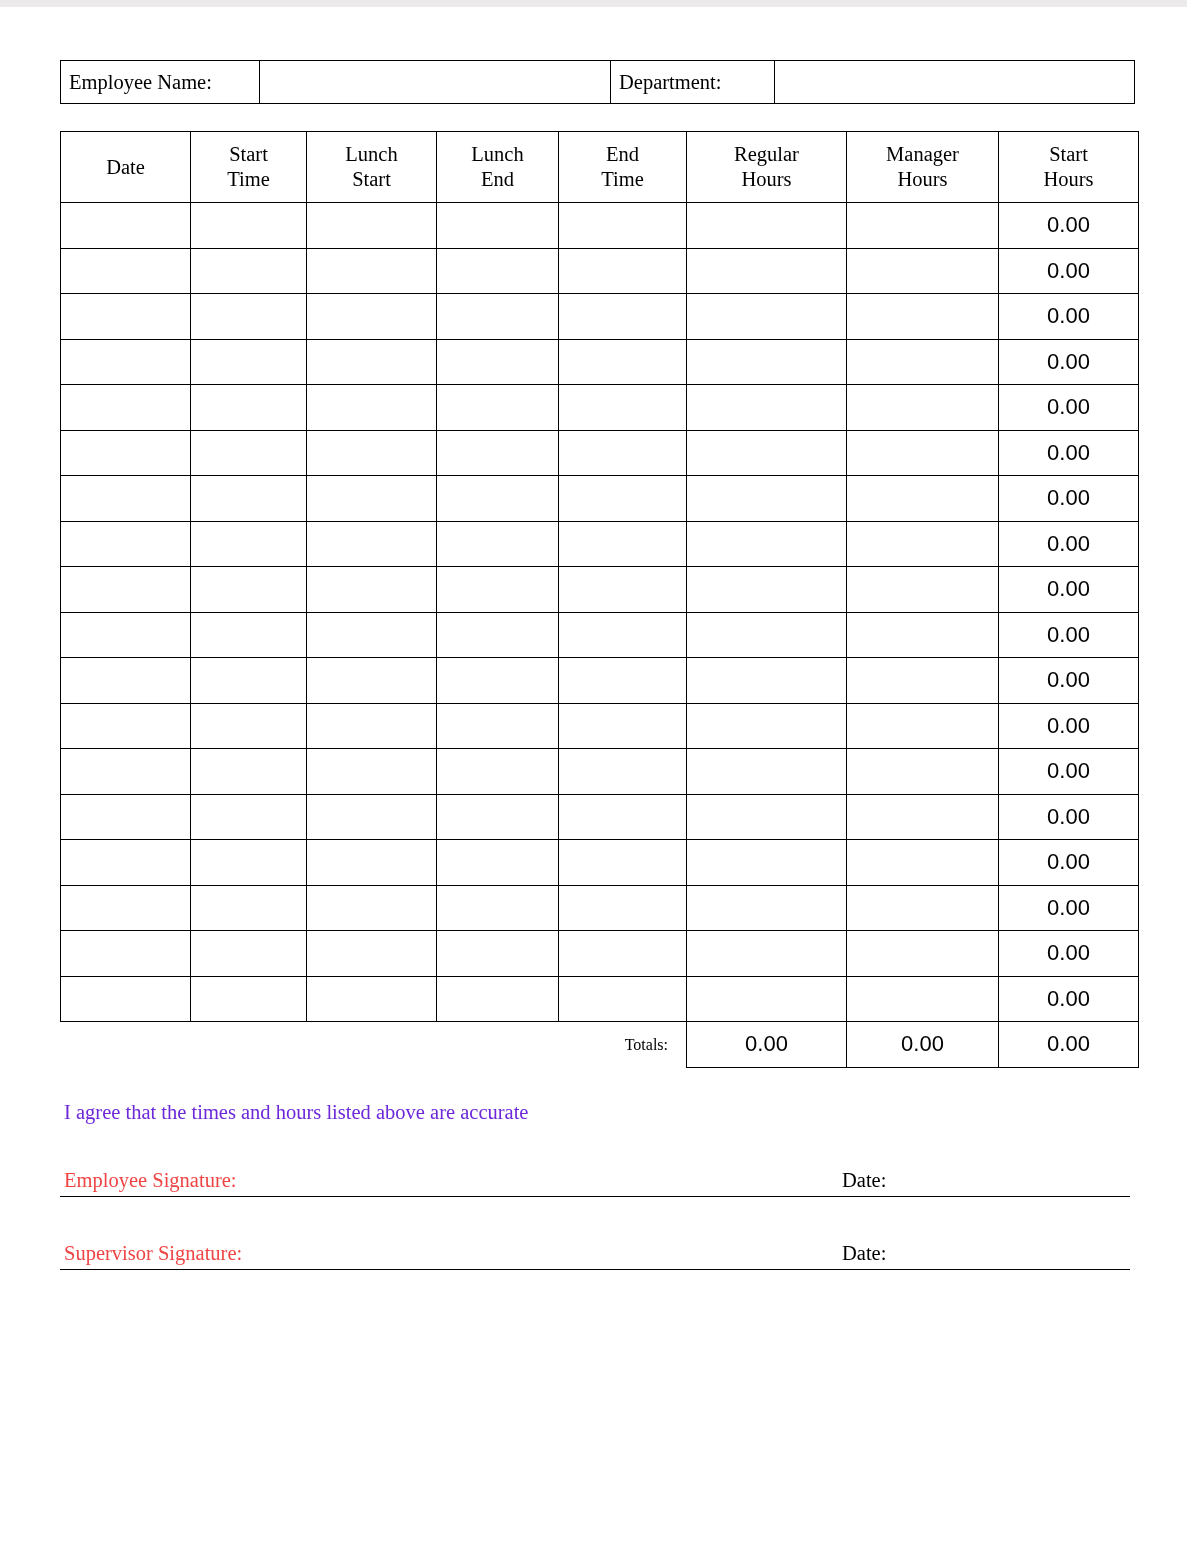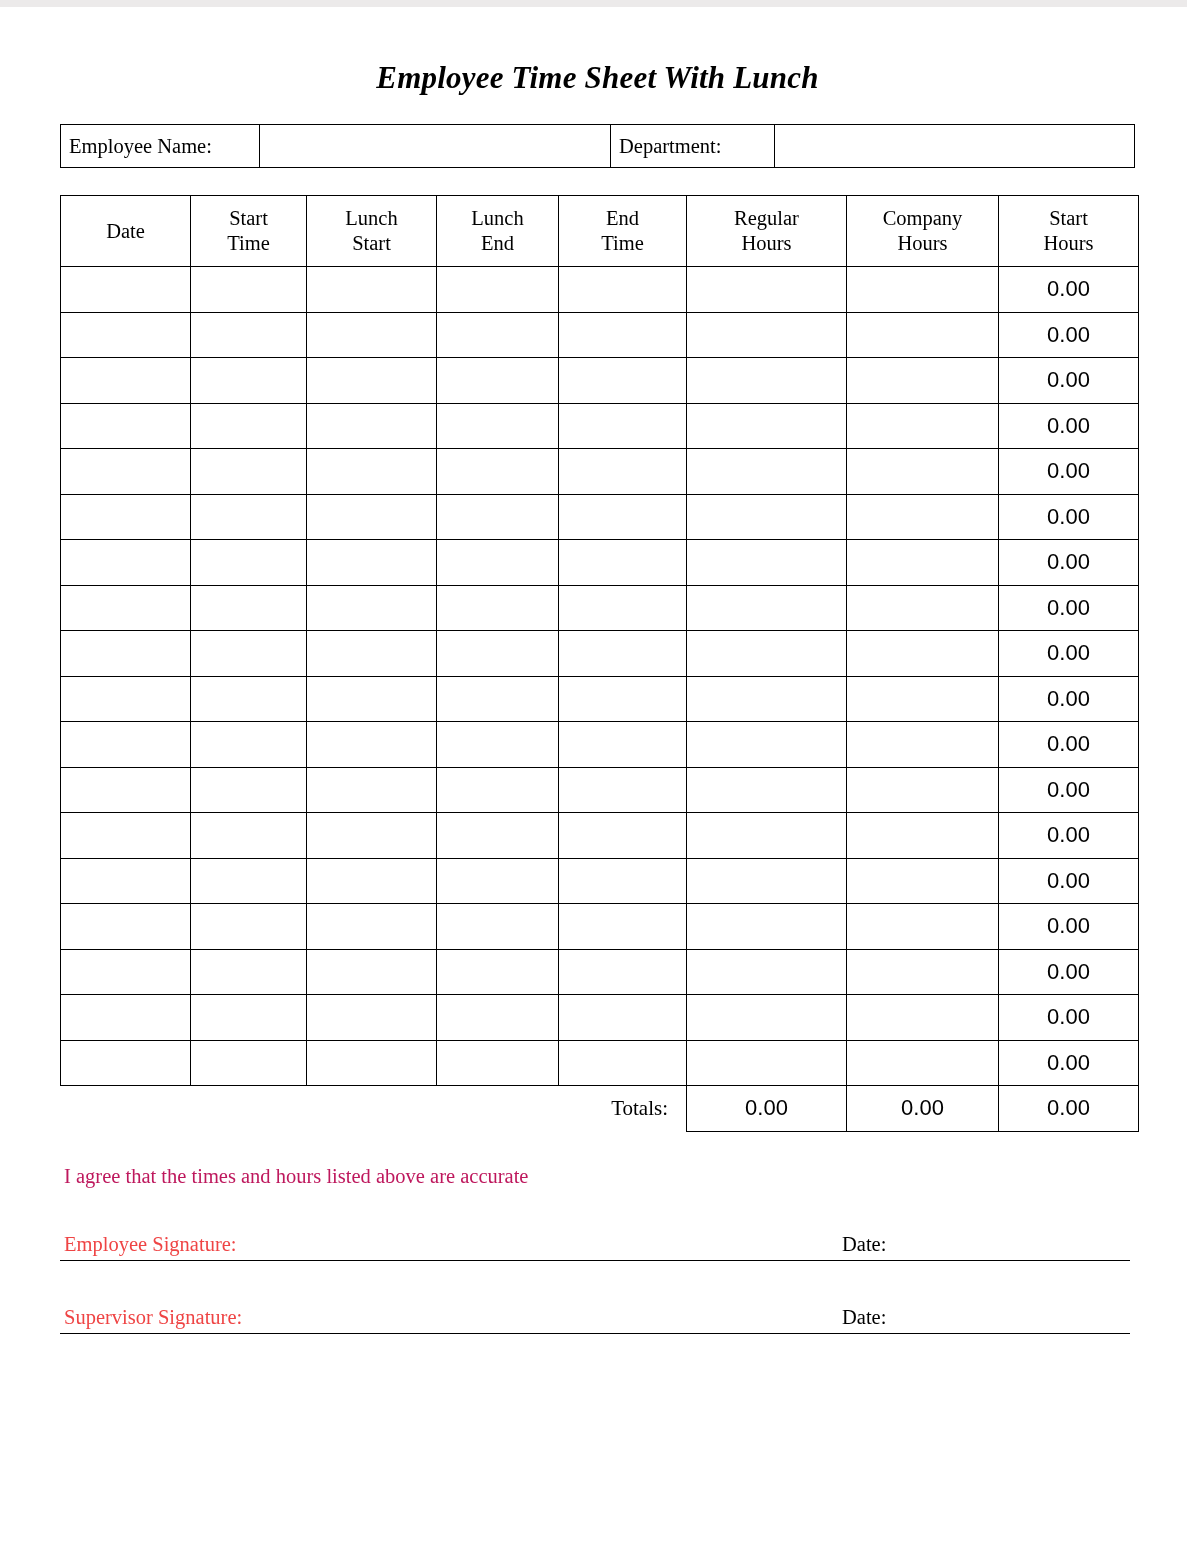--- a/index.html
+++ b/index.html
@@ -90,42 +90,42 @@
   }
   table.grid td.total-cell {
     font-size: 22px;
   }
   table.grid tr.totals td {
     border: none;
   }
   table.grid tr.totals td.totals-label {
     text-align: right;
     padding-right: 18px;
-    font-size: 21px;
+    font-size: 16px;
     font-family: "Liberation Serif", serif;
   }
   table.grid tr.totals td.boxed {
     border: 1px solid #000;
     font-size: 22px;
   }
   col.c-date { width: 130px; }
   col.c-start { width: 116px; }
   col.c-lstart { width: 130px; }
   col.c-lend { width: 122px; }
   col.c-end { width: 128px; }
   col.c-reg { width: 160px; }
   col.c-ot { width: 152px; }
   col.c-tot { width: 140px; }
 
   
   .agree {
     font-size: 20.5px;
     margin-top: 33px;
     margin-left: 4px;
-    color: #be185d;
+    color: #6d28d9;
     font-family: "Liberation Serif", serif;
   }
   .sig-row {
     position: relative;
     margin-top: 36px;
     height: 36px;
     border-bottom: 1.6px solid #000;
     width: 1070px;
   }
   .sig-row .sig-label {
@@ -146,21 +146,20 @@
   }
 </style>
 </head>
 <body>
 
 <div class="page">
   <div class="top-strip"></div>
 
   <div class="sheet">
 
-    <div class="doc-title">Employee Time Sheet With Lunch</div>
 
     <table class="info">
       <tbody>
         <tr>
           <td class="lbl">Employee Name:</td>
           <td class="val-a"></td>
           <td class="lbl2">Department:</td>
           <td></td>
         </tr>
       </tbody>
@@ -196,21 +195,21 @@
           </th>
           <th>
             <span>End</span><br>
             <span>Time</span>
           </th>
           <th>
             <span>Regular</span><br>
             <span>Hours</span>
           </th>
           <th>
-            <span>Company</span><br>
+            <span>Manager</span><br>
             <span>Hours</span>
           </th>
           <th>
             <span>Start</span><br>
             <span>Hours</span>
           </th>
         </tr>
       </thead>
       <tbody id="grid-body">
           <tr>

